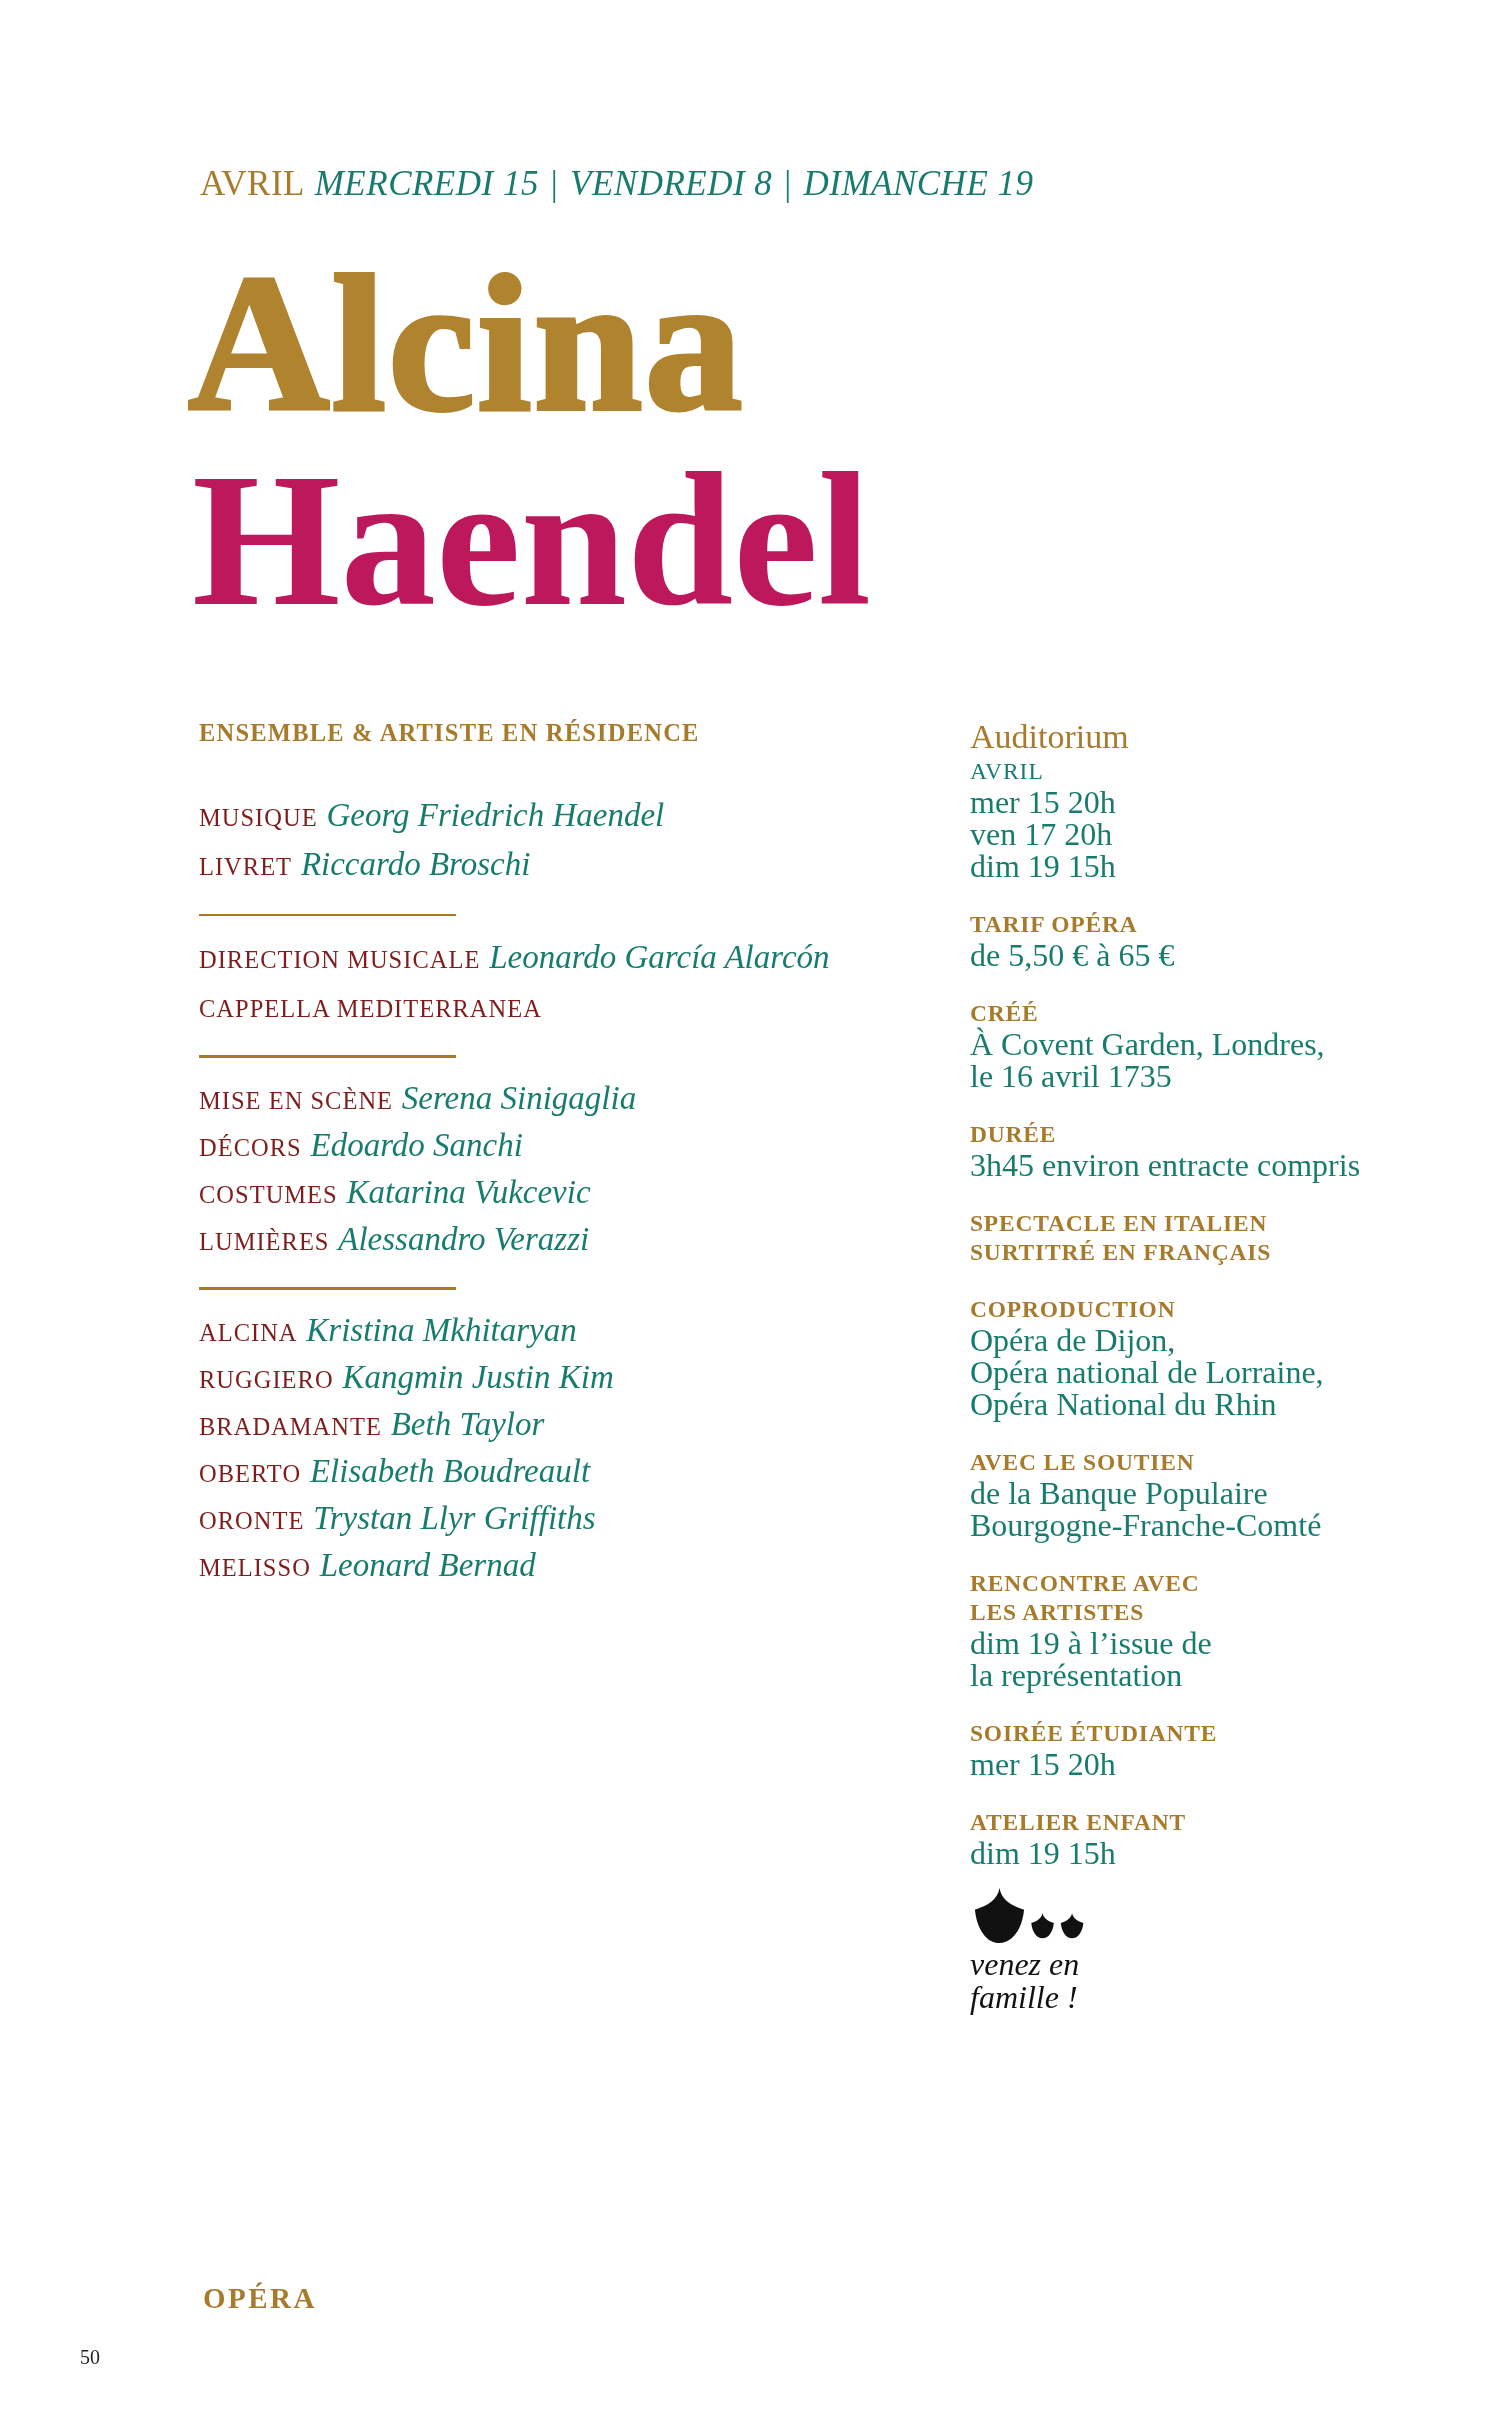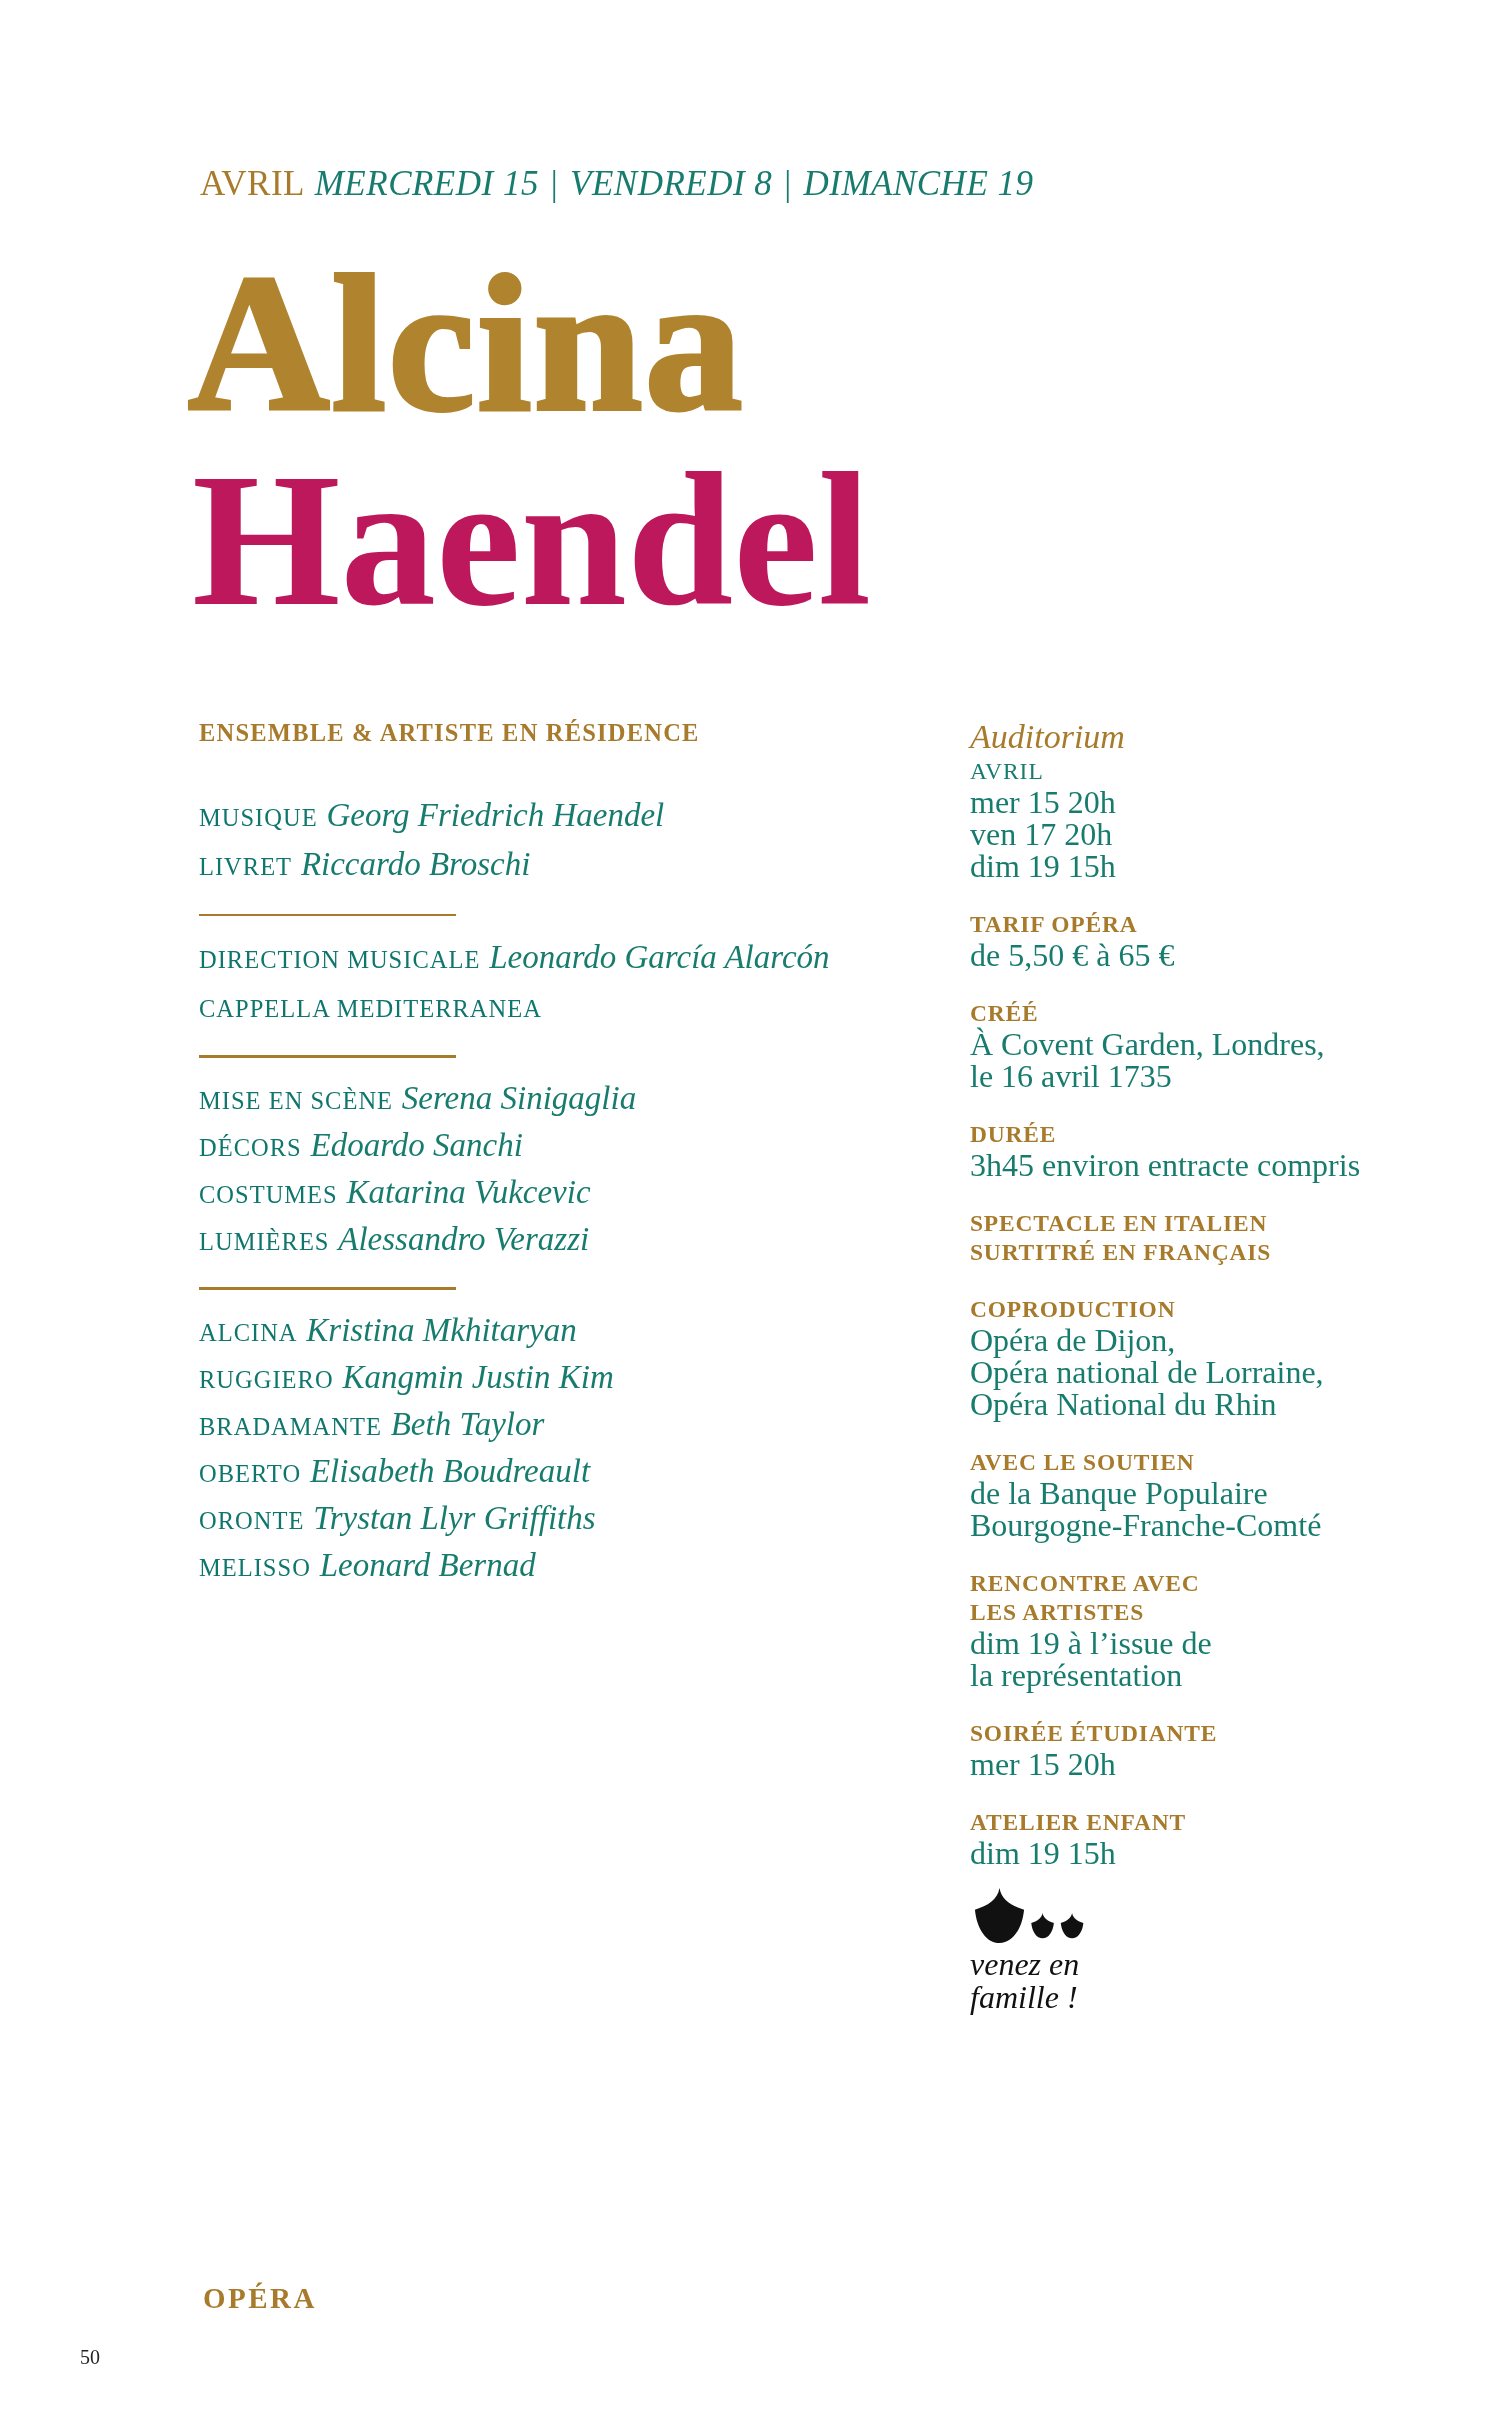--- a/index.html
+++ b/index.html
@@ -29,27 +29,27 @@
   .left-col{position:absolute;left:199px;top:718px;width:667px;}
   .residence{
     font-weight:bold;color:#a87a2b;font-size:24.5px;line-height:29px;letter-spacing:1.2px;
   }
   .credit-group{margin-top:17.6px;}
   .credit-group.lead{margin-top:45px;}
   .credit-line{font-size:33px;line-height:47px;color:#177c6e;white-space:nowrap;}
   .credit-group.lh46 .credit-line{line-height:45px;}
   .credit-group.lh45 .credit-line{line-height:44px;}
   .credit-line .lbl{
-    font-size:24.5px;color:#0f766e;letter-spacing:1px;margin-right:8.8px;font-style:normal;
+    font-size:24.5px;color:#7f1d1d;letter-spacing:1px;margin-right:8.8px;font-style:normal;
   }
   .credit-line .val{font-style:italic;}
   .rule{width:257px;height:2.9px;background:#a87a2b;margin-top:23.5px;}
   
   .right-col{position:absolute;left:970px;top:716px;width:470px;}
-  .venue{font-size:34px;line-height:41px;font-style:italic;color:#a87a2b;}
+  .venue{font-size:34px;line-height:41px;color:#a87a2b;}
   .sched-month{font-size:23.5px;line-height:29px;color:#177c6e;letter-spacing:1px;}
   .times div{font-size:32px;line-height:32px;color:#177c6e;white-space:nowrap;}
   .info-block{margin-top:28px;}
   .blabel{
     font-size:23.5px;line-height:29px;font-weight:bold;color:#a87a2b;
     letter-spacing:0.8px;white-space:nowrap;
   }
   .bline{font-size:32px;line-height:32px;color:#177c6e;white-space:nowrap;}
   .family{margin-top:17.6px;}
   .family svg{display:block;}

